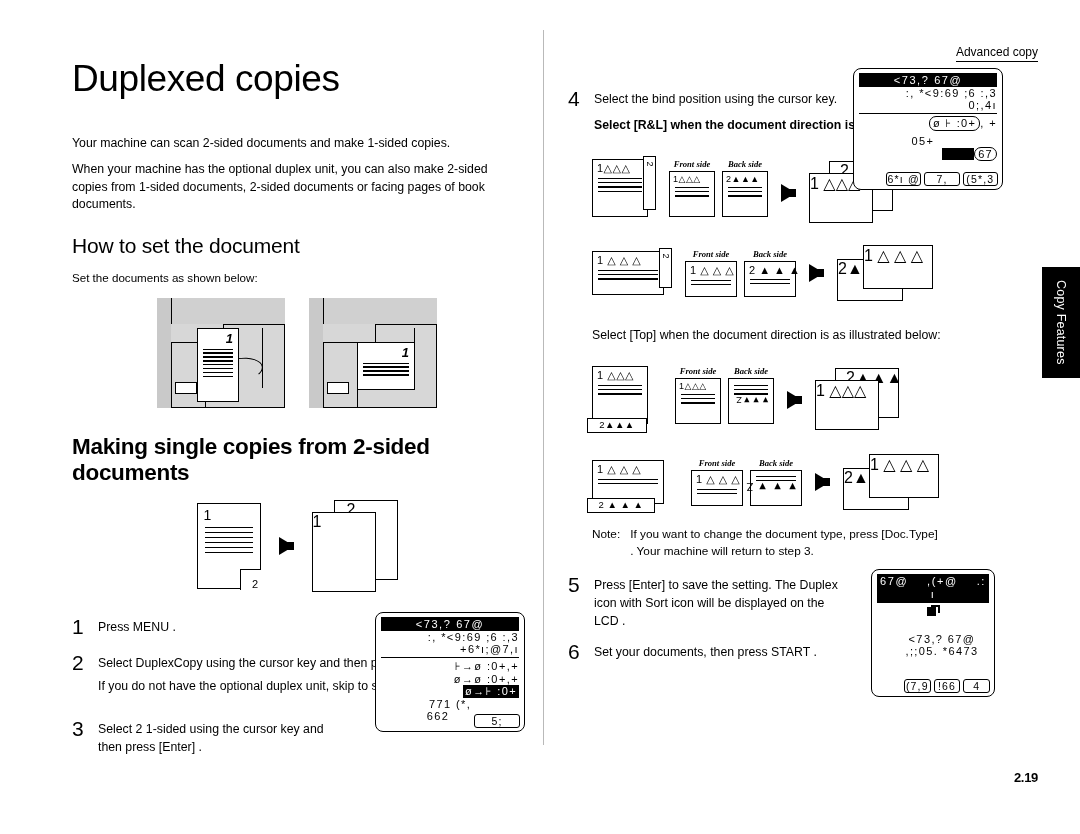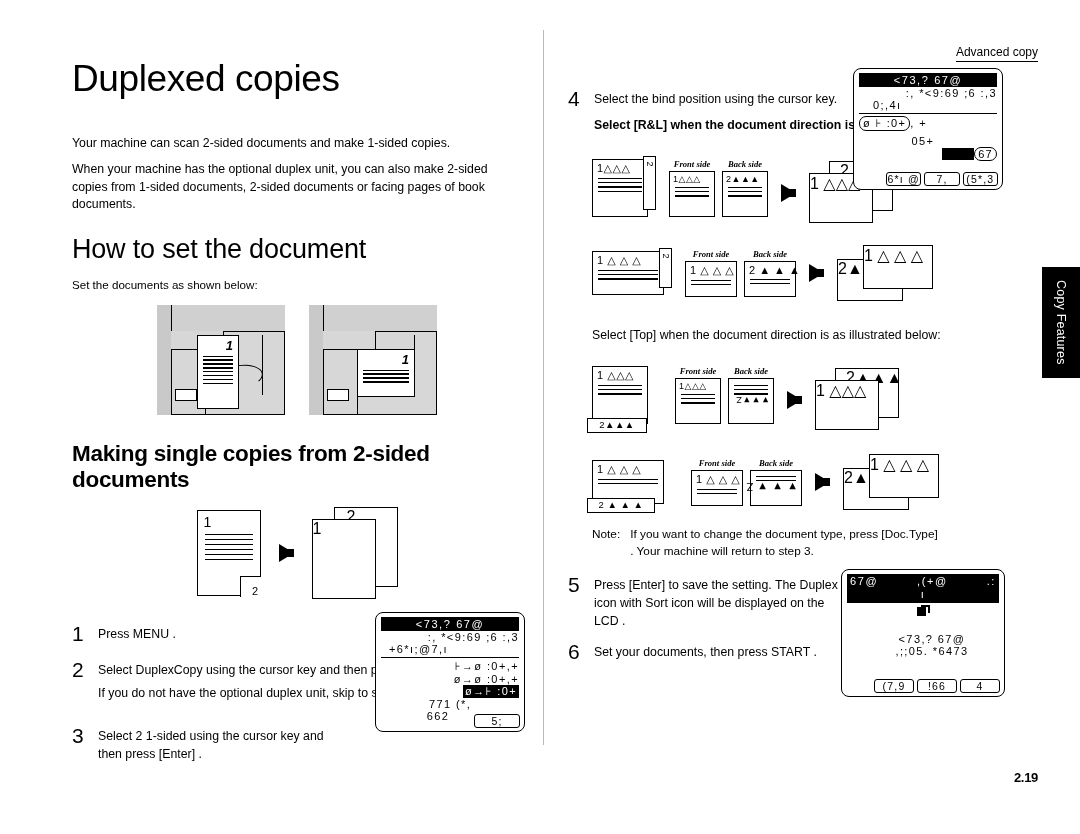--- a/index.html
+++ b/index.html
@@ -10,21 +10,21 @@
   }
   .page{position:absolute;inset:0;}
 
   
   .col-left{position:absolute;left:72px;top:60px;width:450px;}
   .col-right{position:absolute;left:568px;top:40px;width:470px;}
   .divider{position:absolute;left:543px;top:30px;width:1px;height:715px;background:#b9b9b9;}
 
   
   .h1{font-size:37px;font-weight:400;letter-spacing:-0.4px;line-height:1;margin:0 0 38px 0;}
-  .h2{font-size:27px;font-weight:400;margin:0 0 12px 0;letter-spacing:-0.2px;}
+  .h2{font-size:21px;font-weight:400;margin:0 0 12px 0;letter-spacing:-0.2px;}
   .h2-big{font-size:22.5px;font-weight:700;margin:0;letter-spacing:-0.3px;}
   p.body{font-size:12.3px;line-height:1.42;margin:0 0 9px 0;}
   .small{font-size:11.6px;line-height:1.4;margin:0;}
 
   
   .adv-copy{
     position:absolute;right:42px;top:45px;font-size:12px;
     border-bottom:1px solid #000;padding-bottom:2px;
   }
   .pagenum{position:absolute;right:42px;top:770px;font-size:13px;font-weight:700;letter-spacing:-0.3px;}
@@ -75,34 +75,34 @@
   .arrow-blk{width:0;height:0;border-left:15px solid #000;border-top:9px solid transparent;border-bottom:9px solid transparent;position:relative;}
   .arrow-blk::before{content:"";position:absolute;left:-12px;top:-4px;width:12px;height:8px;background:#000;}
 
   
   .lcd{
     background:#fff;border:1.6px solid #000;border-radius:8px;
     font-family:"Liberation Sans",sans-serif;position:relative;
     padding:4px 5px 5px 5px;box-sizing:border-box;
   }
   .lcd-bar{background:#000;color:#fff;font-size:11px;letter-spacing:1.6px;text-align:center;padding:1px 0;}
-  .lcd-line{font-size:11px;letter-spacing:1.4px;white-space:nowrap;overflow:hidden;}
+  .lcd-line{font-size:11px;letter-spacing:1.4px;white-space:nowrap;overflow:hidden;text-align:right;}
   .lcd-line.r{text-align:right;}
   .lcd-line.c{text-align:center;}
   .lcd-inv{background:#000;color:#fff;display:inline-block;padding:0 2px;letter-spacing:1.4px;}
   .lcd-box{border:1.2px solid #000;border-radius:7px;display:inline-block;padding:0 3px;letter-spacing:1.3px;}
   .lcd-rule{border-top:1.2px solid #000;margin:2px 0;}
   .softkeys{position:absolute;left:4px;right:4px;bottom:3px;display:flex;gap:3px;padding-left:28px;}
   .softkey{flex:1;border:1.2px solid #000;border-radius:3px;font-size:10.5px;text-align:center;letter-spacing:1.2px;overflow:hidden;white-space:nowrap;}
   .lcd-icon{width:13px;height:12px;margin:2px auto;position:relative;}
   .lcd-icon i{position:absolute;background:#000;}
 
   #lcd3{position:absolute;left:303px;top:552px;width:150px;height:120px;}
   #lcd4{position:absolute;left:285px;top:28px;width:150px;height:122px;}
-  #lcd5{position:absolute;left:273px;top:529px;width:164px;height:128px;}
+  #lcd5{position:absolute;left:303px;top:529px;width:124px;height:128px;}
 
   
   .diagrow{display:flex;align-items:center;gap:13px;margin:12px 0 0 24px;}
   .dsheet{background:#fff;border:1.5px solid #000;position:relative;box-sizing:border-box;}
   .dsheet .dm{font-size:11px;padding:2px 0 0 4px;white-space:nowrap;letter-spacing:0.5px;}
   .dsheet .dl{height:1.3px;background:#000;margin:3px 5px 0 5px;}
   .d-src{width:56px;height:58px;}
   .d-src-wide{width:72px;height:44px;}
   .tabstrip{position:absolute;right:-9px;top:-4px;width:11px;height:52px;background:#fff;border:1.5px solid #000;font-size:9px;text-align:center;}
   .tabstrip .tn{transform:rotate(90deg);display:inline-block;margin-top:2px;}

